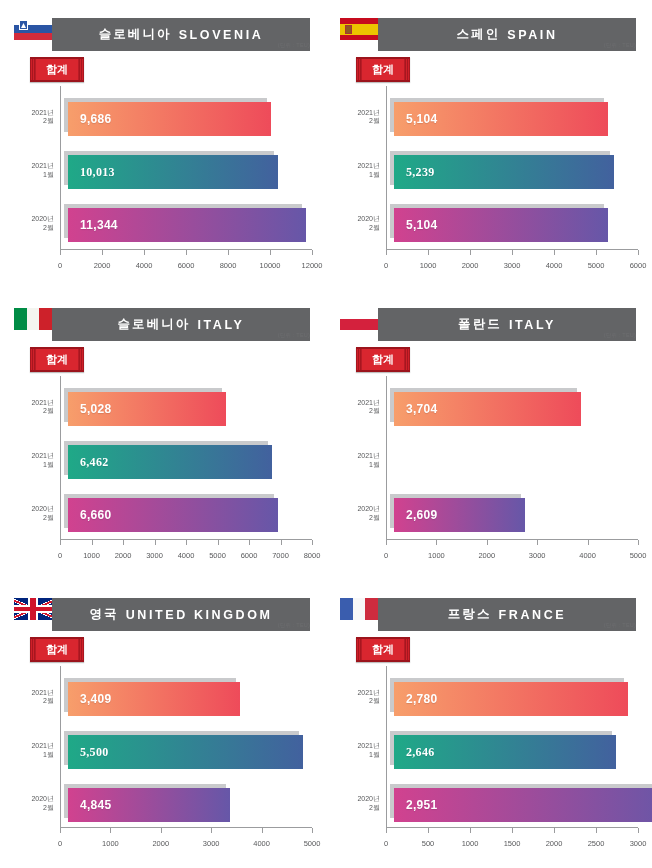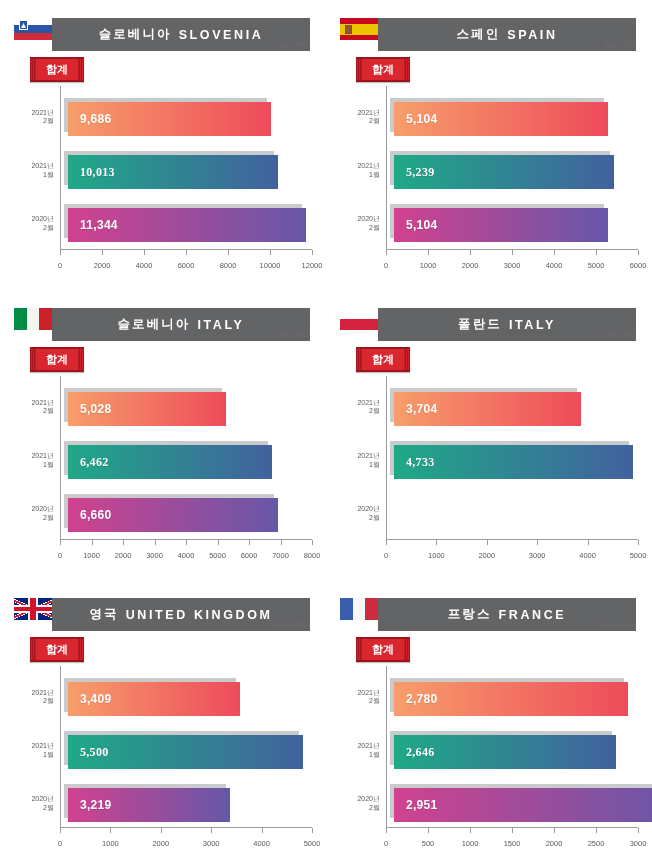--- a/index.html
+++ b/index.html
@@ -369,24 +369,24 @@
           <span class="tick" style="left: 80%;"></span>
           <span class="tlab" style="left: 80%;">4000</span>
           <span class="tick" style="left: 100%;"></span>
           <span class="tlab" style="left: 100%;">5000</span>
           <div class="barwrap" style="top: 15.6667px; height: 34px; width: 74.08%;">
             <span class="shadow" style="width:100%"></span>
             <span class="bar g0" style="width:100%">
               <span class="val">3,704</span>
             </span>
           </div>
-          <div class="barwrap" style="top: 69px; height: 34px; width: 94.66%;">
-            <span class="shadow" style="width:100%"></span>
-            <span class="bar g1" style="width:100%">
-              <span class="val">4,733</span>
+          <div class="barwrap" style="top: 122.333px; height: 34px; width: 52.18%;">
+            <span class="shadow" style="width:100%"></span>
+            <span class="bar g2" style="width:100%">
+              <span class="val">2,609</span>
             </span>
           </div>
         </div>
       </div>
     </div>
     <div class="panel">
       <div class="hdr">
         <span class="flagbox f-uk">
           <span class="d1"></span>
           <span class="d2"></span>
@@ -442,21 +442,21 @@
           </div>
           <div class="barwrap" style="top: 69px; height: 34px; width: 93.4%;">
             <span class="shadow" style="width:100%"></span>
             <span class="bar g1" style="width:100%">
               <span class="val">5,500</span>
             </span>
           </div>
           <div class="barwrap" style="top: 122.333px; height: 34px; width: 64.38%;">
             <span class="shadow" style="width:100%"></span>
             <span class="bar g2" style="width:100%">
-              <span class="val">3,219</span>
+              <span class="val">4,845</span>
             </span>
           </div>
         </div>
       </div>
     </div>
     <div class="panel">
       <div class="hdr">
         <span class="flagbox f-france">
           <span class="b1"></span>
           <span class="b2"></span>

